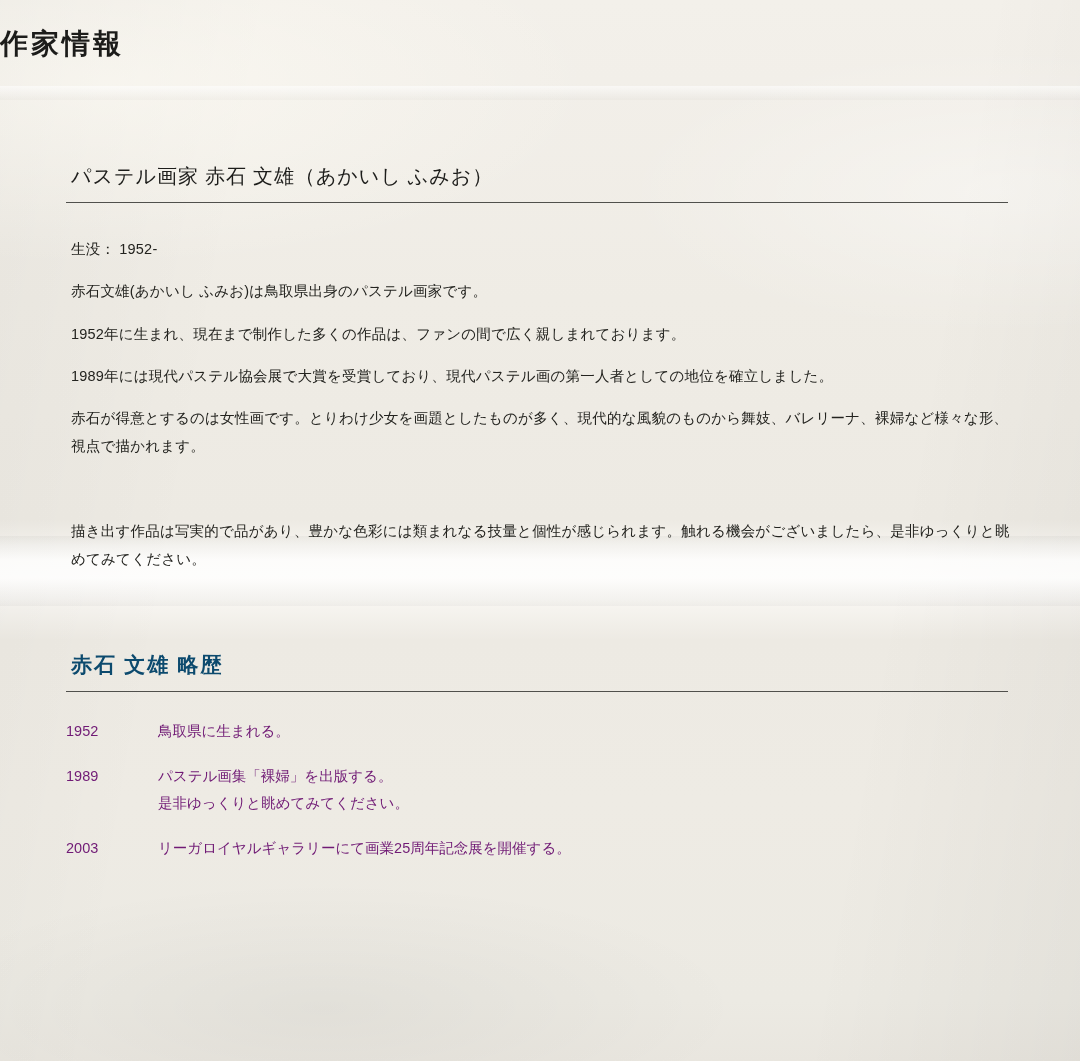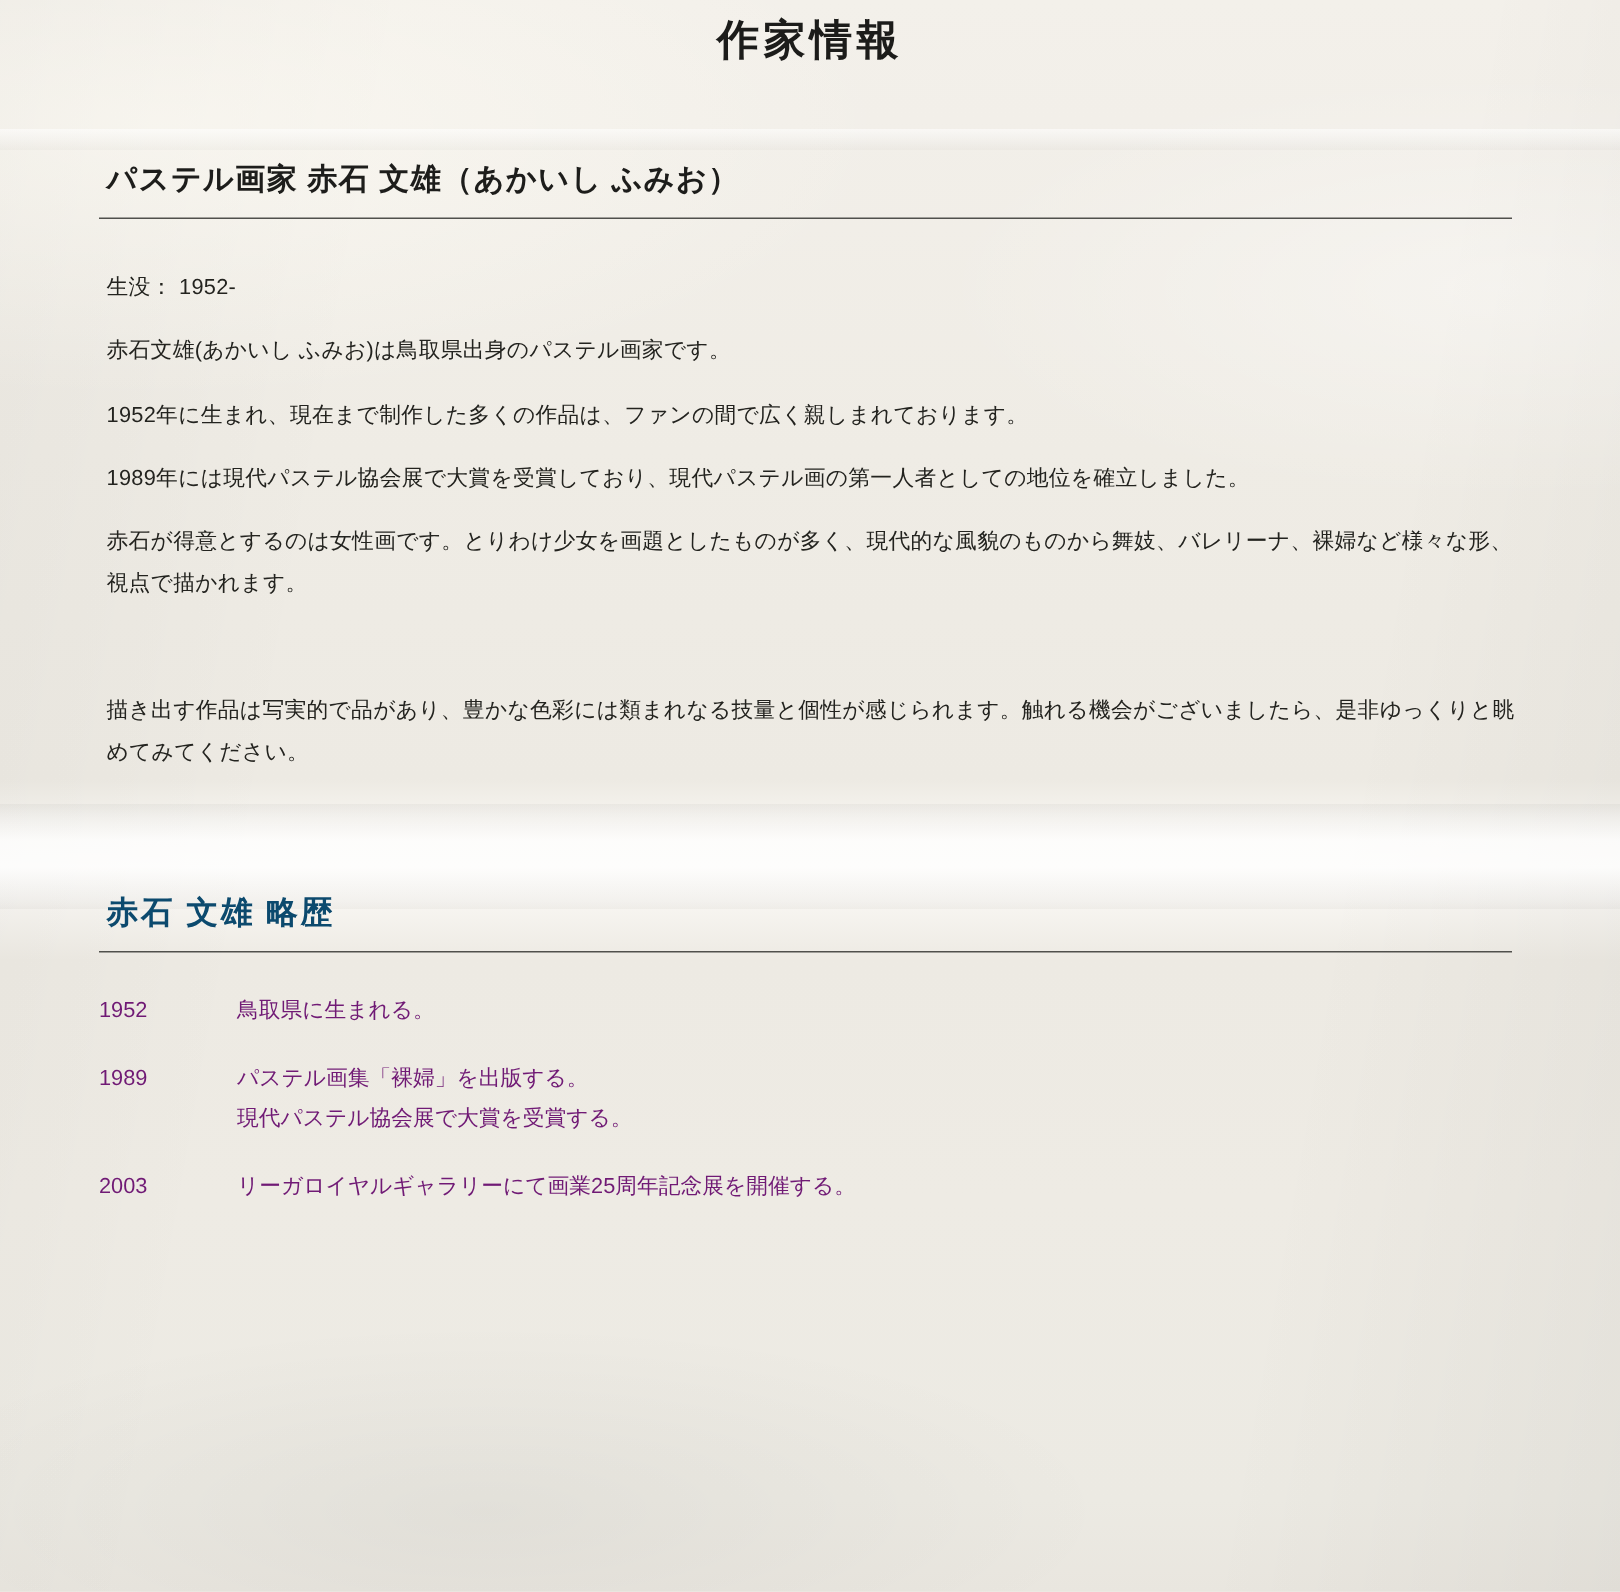--- a/index.html
+++ b/index.html
@@ -60,40 +60,39 @@
     height: 70px;
     background: linear-gradient(180deg, rgba(0,0,0,0.035), rgba(255,255,255,0.75) 35%, rgba(255,255,255,0.8) 60%, rgba(0,0,0,0.03));
   }
 
   .content {
     position: relative;
     z-index: 2;
   }
 
   .doc-title {
-    text-align: center;
     font-family: "Liberation Serif", serif;
     font-size: 28px;
     font-weight: 700;
     letter-spacing: 3px;
-    padding-top: 8px;
+    padding-top: 25px;
     color: #1c1c1a;
   }
 
   .section {
     margin: 0 66px;
   }
 
   .section-heading {
     font-family: "Liberation Serif", serif;
     font-size: 20px;
-    font-weight: 700;
+    font-weight: 400;
     letter-spacing: 1px;
     color: #1d1d1b;
-    margin-top: 60px;
+    margin-top: 100px;
     padding-left: 5px;
   }
   .heading-rule {
     height: 1px;
     background: #50504c;
     margin-top: 12px;
     margin-right: 6px;
   }
 
   .body-block {
@@ -182,21 +181,21 @@
         <tr>
           <td class="year">1952</td>
           <td class="event">
             <div>鳥取県に生まれる。</div>
           </td>
         </tr>
         <tr>
           <td class="year">1989</td>
           <td class="event">
             <div>パステル画集「裸婦」を出版する。</div>
-            <div>現代パステル協会展で大賞を受賞する。</div>
+            <div>是非ゆっくりと眺めてみてください。</div>
           </td>
         </tr>
         <tr>
           <td class="year">2003</td>
           <td class="event">
             <div>リーガロイヤルギャラリーにて画業25周年記念展を開催する。</div>
           </td>
         </tr>
       </tbody>
     </table>

